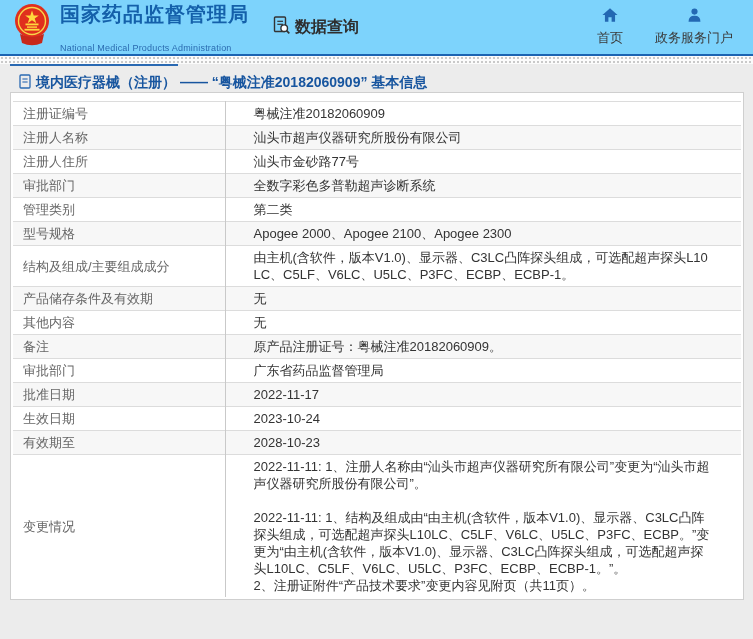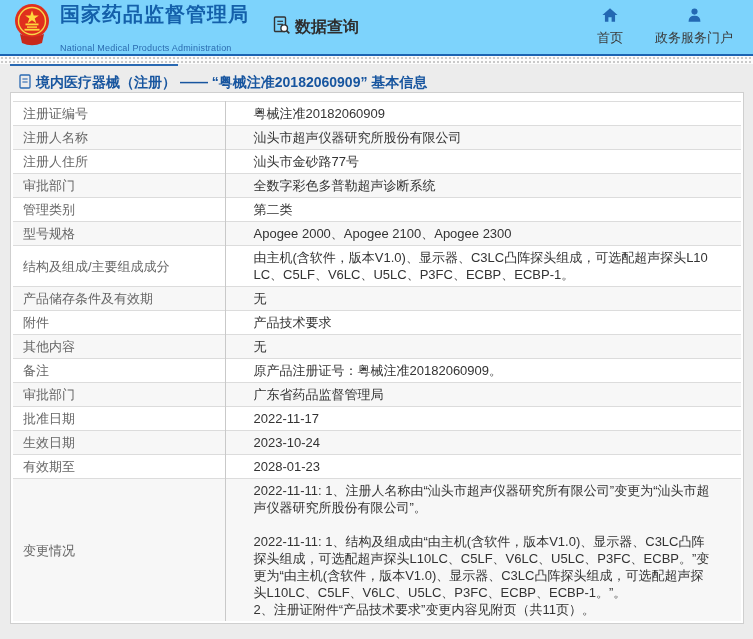--- a/index.html
+++ b/index.html
@@ -179,24 +179,20 @@
           </tr>
           <tr>
             <th>结构及组成/主要组成成分</th>
             <td>由主机(含软件，版本V1.0)、显示器、C3LC凸阵探头组成，可选配超声探头L10LC、C5LF、V6LC、U5LC、P3FC、ECBP、ECBP-1。</td>
           </tr>
           <tr>
             <th>产品储存条件及有效期</th>
             <td>无</td>
           </tr>
           <tr>
-            <th>附件</th>
-            <td>产品技术要求</td>
-          </tr>
-          <tr>
             <th>其他内容</th>
             <td>无</td>
           </tr>
           <tr>
             <th>备注</th>
             <td>原产品注册证号：粤械注准20182060909。</td>
           </tr>
           <tr>
             <th>审批部门</th>
             <td>广东省药品监督管理局</td>
@@ -204,21 +200,21 @@
           <tr>
             <th>批准日期</th>
             <td>2022-11-17</td>
           </tr>
           <tr>
             <th>生效日期</th>
             <td>2023-10-24</td>
           </tr>
           <tr>
             <th>有效期至</th>
-            <td>2028-01-23</td>
+            <td>2028-10-23</td>
           </tr>
           <tr>
             <th>变更情况</th>
             <td class="prewrap">2022-11-11: 1、注册人名称由“汕头市超声仪器研究所有限公司”变更为“汕头市超声仪器研究所股份有限公司”。
 
 2022-11-11: 1、结构及组成由“由主机(含软件，版本V1.0)、显示器、C3LC凸阵探头组成，可选配超声探头L10LC、C5LF、V6LC、U5LC、P3FC、ECBP。”变更为“由主机(含软件，版本V1.0)、显示器、C3LC凸阵探头组成，可选配超声探头L10LC、C5LF、V6LC、U5LC、P3FC、ECBP、ECBP-1。”。
 2、注册证附件“产品技术要求”变更内容见附页（共11页）。</td>
           </tr>
         </tbody>
 

